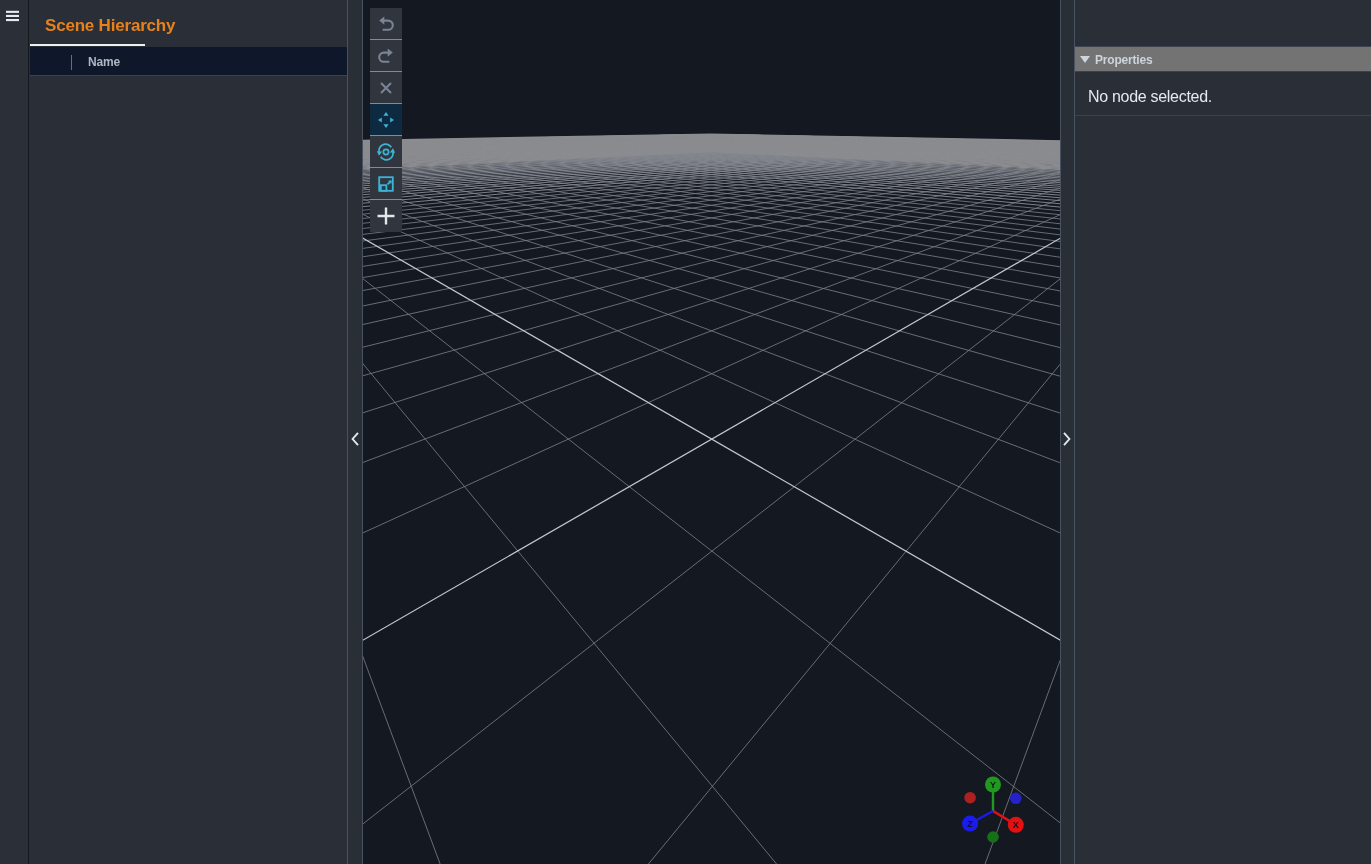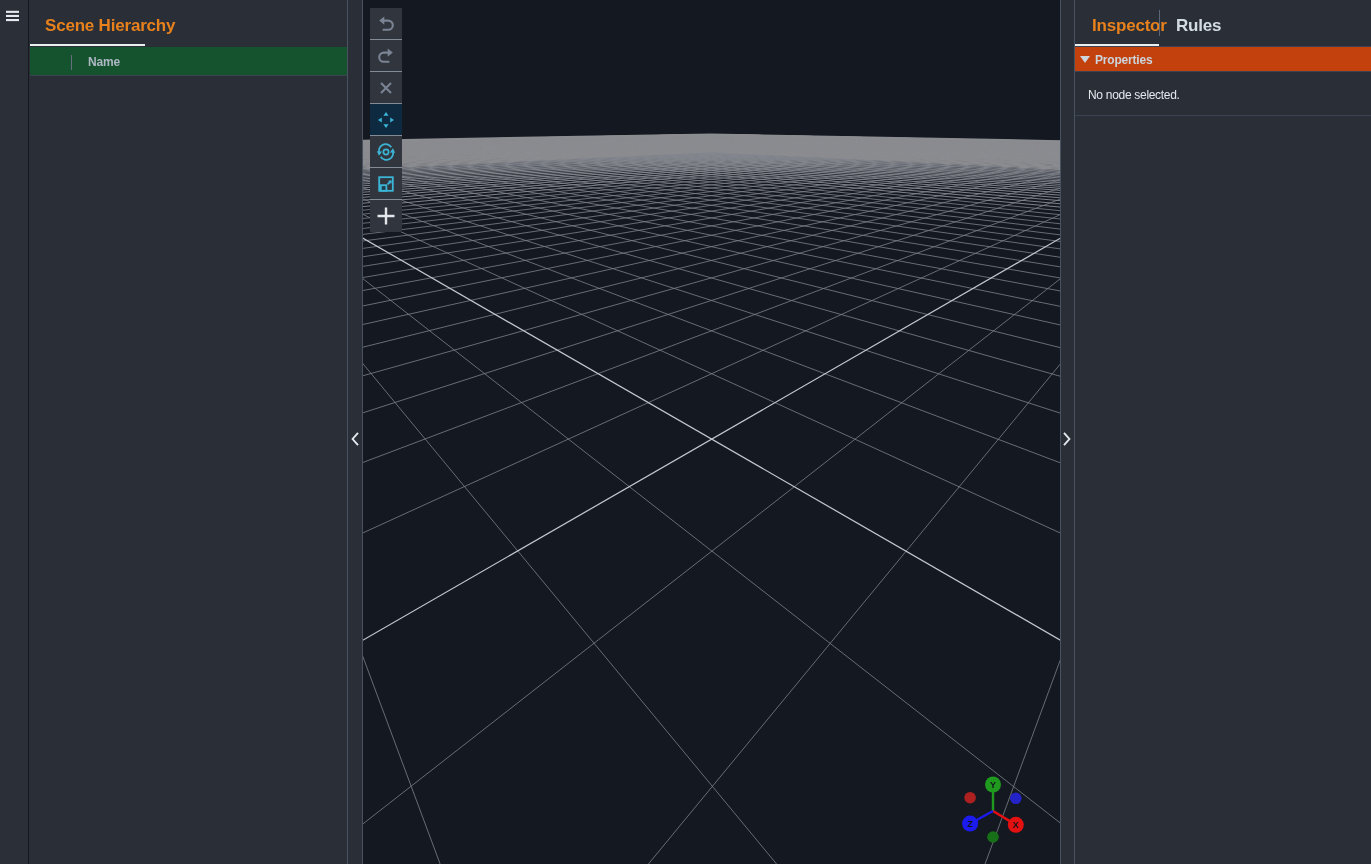--- a/index.html
+++ b/index.html
@@ -7,34 +7,34 @@
 #leftnav { left:0; top:0; width:29px; height:864px; background:#2b3038; border-right:1px solid #15181d; }
 #leftpanel { left:30px; top:0; width:318px; height:864px; background:#2a2f37; border-right:1px solid #495261; }
 #lstrip { left:349px; top:0; width:14px; height:864px; background:#2a2f37; border-right:1px solid #495261; }
 #viewport { left:363px; top:0; width:697px; height:864px; background:#141821; }
 #rstrip { left:1060px; top:0; width:15px; height:864px; background:#2a2f37; border-left:1px solid #495261; border-right:1px solid #495261; }
 #rightpanel { left:1075px; top:0; width:296px; height:864px; background:#2a2f37; }
 .grid { position:absolute; left:0; top:0; }
 .tabrow { position:absolute; left:0; top:0; right:0; height:46px; }
 .tablabel { position:absolute; top:16px; font-size:17px; letter-spacing:-0.2px; font-weight:bold; color:#e8811c; }
 .tabunder { position:absolute; top:44px; height:2px; background:#eceef0; left:0; }
-.namerow { position:absolute; left:0; right:0; top:47px; height:29px; background:#14532d; border-bottom:1px solid #3b4351; }
+.namerow { position:absolute; left:0; right:0; top:47px; height:29px; background:#0f172a; border-bottom:1px solid #3b4351; }
 .namerow .sep { position:absolute; left:41px; top:8px; width:1px; height:15px; background:#656f7e; }
 .namerow .txt { position:absolute; left:58px; top:8px; font-size:12px; letter-spacing:-0.2px; font-weight:bold; color:#aeb8c4; }
 .chev { position:absolute; left:2px; top:429px; }
 #toolbar { position:absolute; left:7px; top:8px; width:32px; background:#31363e; }
 .tbtn { width:32px; height:32px; display:flex; align-items:center; justify-content:center; border-bottom:1px solid #828b96; }
 .tbtn:last-child { border-bottom:none; }
 .tbtn.sel { background:#0d2a40; }
 .rtabs .divider { position:absolute; left:84px; top:10px; width:1px; height:26px; background:#5b6776; }
-.prophdr { position:absolute; left:0; right:0; top:46px; height:26px; background:#c2410c; border-top:1px solid #3b4351; border-bottom:1px solid #3b4351; }
+.prophdr { position:absolute; left:0; right:0; top:46px; height:26px; background:#737373; border-top:1px solid #3b4351; border-bottom:1px solid #3b4351; }
 .prophdr .tri { position:absolute; left:5px; top:9px; width:0; height:0; border-left:5px solid transparent; border-right:5px solid transparent; border-top:7.5px solid #cdd5dd; }
 .prophdr .txt { position:absolute; left:20px; top:6px; font-size:12px; letter-spacing:-0.2px; font-weight:bold; color:#ccd4dc; }
 .propbody { position:absolute; left:0; right:0; top:73px; height:43px; border-bottom:1px solid #3b4351; }
-.propbody .txt { position:absolute; left:13px; top:15px; font-size:12px; letter-spacing:-0.3px; color:#e3e9ef; }
+.propbody .txt { position:absolute; left:13px; top:15px; font-size:16px; letter-spacing:-0.3px; color:#e3e9ef; }
 #hamburger { position:absolute; left:6px; top:10px; }
 </style></head>
 <body>
 <div class="abs" id="leftnav">
   <svg id="hamburger" width="13" height="12" viewBox="0 0 13 12">
       <g fill="#e7eaee">
         <rect x="0" y="0.8" width="13" height="2.1"></rect>
         <rect x="0" y="4.9" width="13" height="2.1"></rect>
         <rect x="0" y="9" width="13" height="2.1"></rect>
       </g>
@@ -381,25 +381,19 @@
         </svg>
       </div>
     </div>
 </div>
 <div class="abs" id="rstrip">
   <svg class="chev" width="10" height="20" viewBox="0 0 10 20" style="left:1px">
       <path d="M2 3.8 L 7.4 10 L 2 16.2" stroke="#e3e8ee" stroke-width="1.9" fill="none"></path>
     </svg>
 </div>
 <div class="abs" id="rightpanel">
-  <div class="tabrow rtabs">
-    <span class="tablabel" style="left:17px">Inspector</span>
-    <div class="divider"></div>
-    <span class="tablabel" style="left:101px; color:#d3dbe3">Rules</span>
-    <div class="tabunder" style="width:83.5px"></div>
-  </div>
   <div class="prophdr">
       <div class="tri"></div>
       <div class="txt">Properties</div>
     </div>
   <div class="propbody">
       <div class="txt">No node selected.</div>
     </div>
 </div>
 </body></html>

